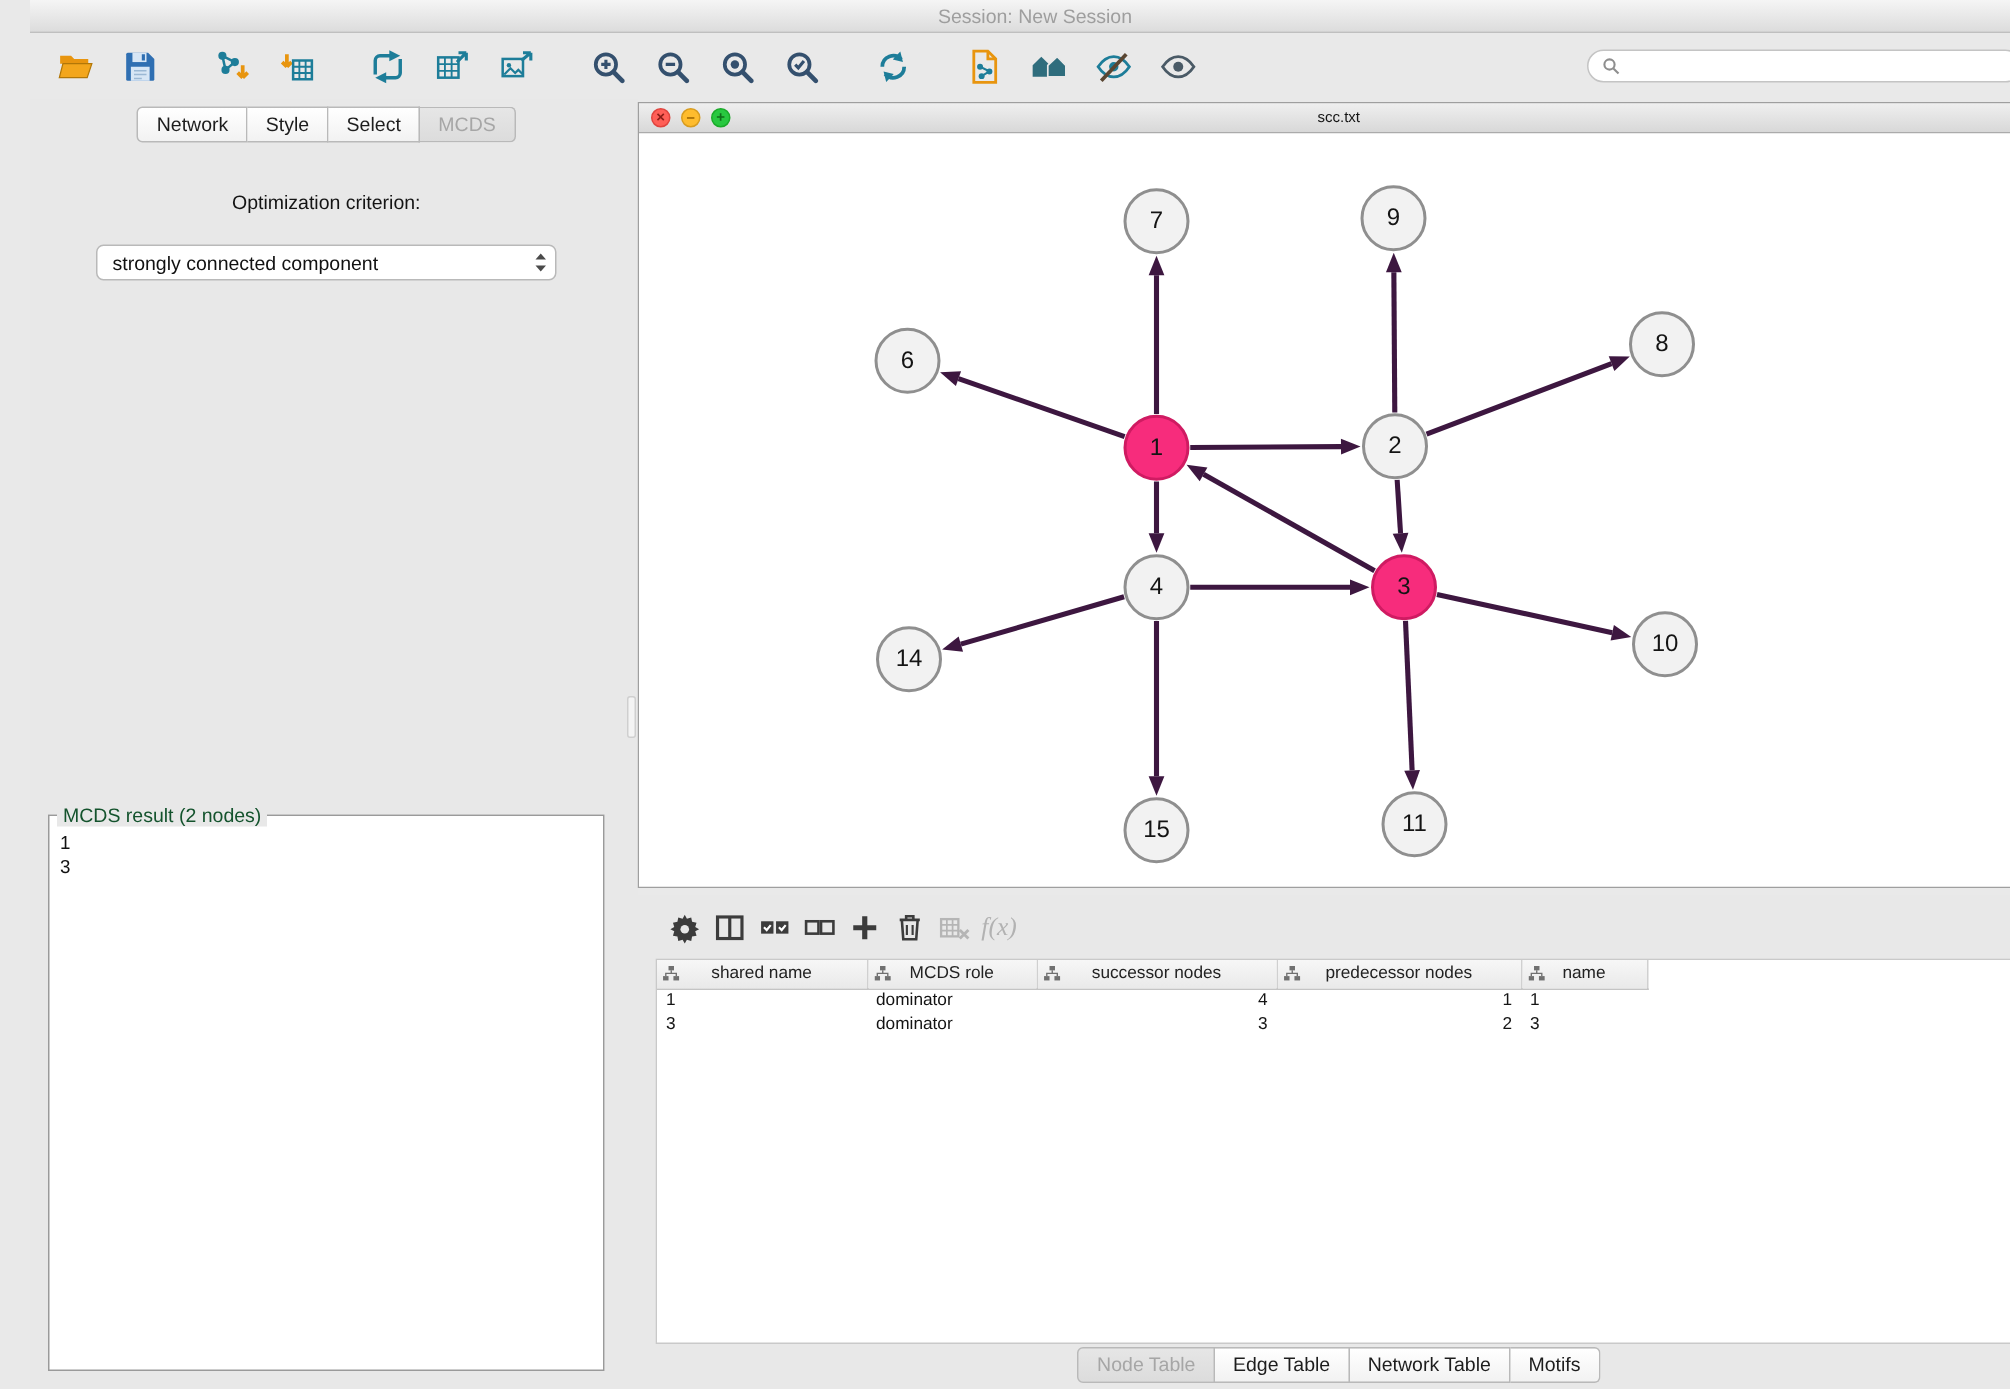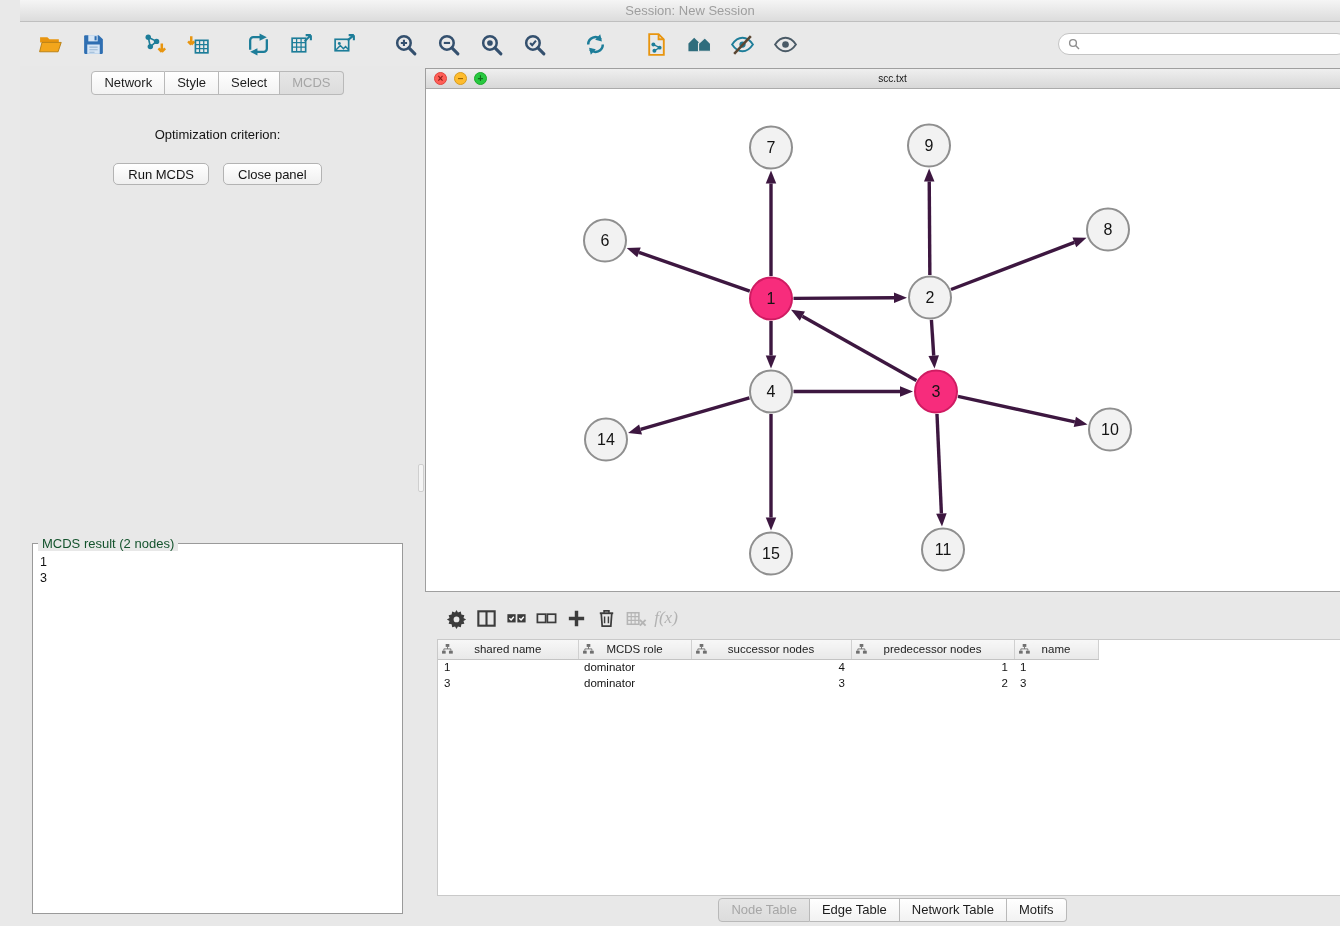--- a/index.html
+++ b/index.html
@@ -26,21 +26,21 @@
   
   .control-panel { width:395px; flex:0 0 auto; display:flex; flex-direction:column; background:#e8e8e8; min-height:0; }
   .panel-header { height:26px; display:flex; align-items:center; padding:0 10px; font-size:13px; color:#1f1f1f; flex:0 0 auto; }
   .panel-header .ph-title { flex:1; }
   .ph-btn { width:16px; height:16px; display:flex; align-items:center; justify-content:center; background:transparent; border:none; margin-left:9px; cursor:default; }
   .cp-tabs { display:flex; justify-content:center; padding:5px 16px 8px; flex:0 0 auto; }
   .seg-tab { font-size:13px; padding:3px 12px 4px; background:linear-gradient(#ffffff,#f2f2f2); border:1px solid #b9b9b9; border-left:none; color:#1d1d1d; cursor:default; }
   .seg-tab:first-child { border-left:1px solid #b9b9b9; border-radius:4px 0 0 4px; }
   .seg-tab:last-child { border-radius:0 4px 4px 0; }
   .seg-tab.active { background:linear-gradient(#e6e6e6,#dcdcdc); color:#a6a6a6;text-align:right; }
-  .cp-body { flex:1; display:flex; flex-direction:column; padding:12px; min-height:0; }
+  .cp-body { flex:1; display:flex; flex-direction:column; padding:12px; min-height:0;gap:12px; }
   .opt-label { text-align:center; font-size:13px; margin:12px 0 9px; color:#141414; }
   .dropdown { height:24px; margin:0 32px; background:#fff; border:1px solid #b9b9b9; border-radius:5px; display:flex; align-items:center; padding:0 5px 0 10px; font-size:13px; color:#111; cursor:default; }
   .dropdown .dd-value { flex:1; }
   .btn-row { display:flex; justify-content:center; gap:14px; margin-top:12px; }
   .mac-btn { height:22px; padding:0 14px; font-size:13px; background:linear-gradient(#ffffff,#efefef); border:1px solid #b3b3b3; border-radius:5px; color:#141414; cursor:default; }
   fieldset.result-box { margin-top:auto; height:378px; border:1px solid #9a9a9a; background:#fff; display:flex; flex-direction:column; padding:0; min-height:0; }
   fieldset.result-box legend { font-size:13px; color:#14532d; margin-left:5px; padding:0 4px; background:#e8e8e8; }
   .result-lines { flex:1; overflow:hidden; padding:3px 7px; font-size:12.5px; line-height:16px; color:#111; }
 
   
@@ -231,23 +231,26 @@
 
     <div class="control-panel">
       <div class="cp-tabs">
           <button class="seg-tab">Network</button>
           <button class="seg-tab">Style</button>
           <button class="seg-tab">Select</button>
           <button class="seg-tab active">MCDS</button>
         </div>
       <div class="cp-body">
         <div class="opt-label">Optimization criterion:</div>
-        <div class="btn-row">
-          <button class="mac-btn">Run MCDS</button>
-          <button class="mac-btn">Close panel</button>
+        <div class="dropdown">
+          <span class="dd-value">strongly connected component</span>
+          <svg width="9" height="14" viewBox="0 0 9 14">
+              <path d="M4.5 1L8 5H1z" fill="#4a4a4a"></path>
+              <path d="M4.5 13L1 9h7z" fill="#4a4a4a"></path>
+            </svg>
         </div>
         <fieldset class="result-box">
           <legend>MCDS result (2 nodes)</legend>
           <div class="result-lines">
               <div>1</div>
               <div>3</div>
             </div>
         </fieldset>
       </div>
     </div>

